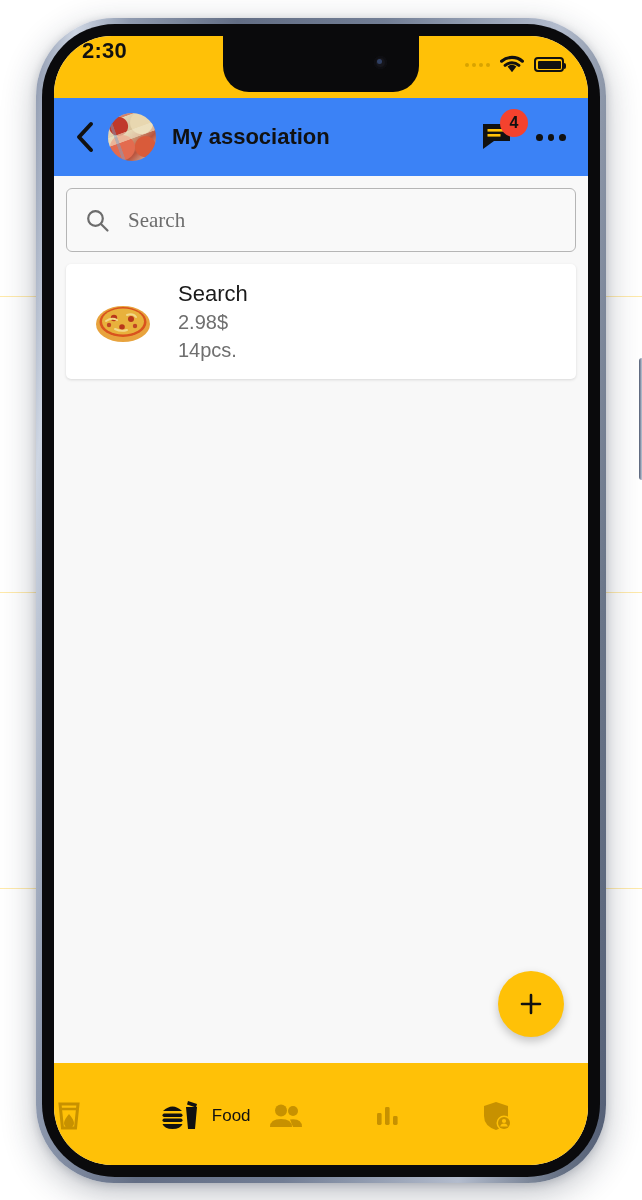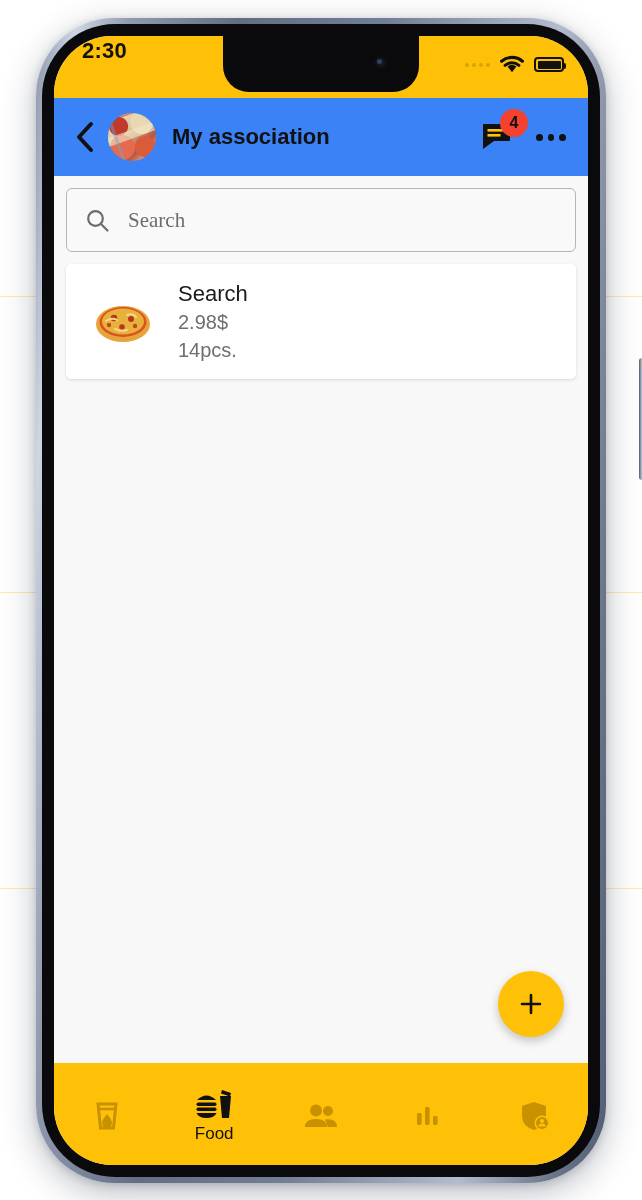--- a/index.html
+++ b/index.html
@@ -267,24 +267,23 @@
   
   .bottomnav {
     height: 102px;
     background: #ffc107;
     display: flex;
     align-items: center;
   }
   .navitem {
     flex: 1 1 0;
     display: flex;
-    flex-direction: column;
-    align-items: center;
-    justify-content: center;
-    gap: 3px;
+    flex-direction: row;
+    align-items: center;
+    gap: 13px;
     height: 100%;
     padding-top: 4px;
     box-sizing: border-box;
   }
   .navlabel { font-size: 17px; color: #111; }
 </style>
 </head>
 <body>
 
 <div class="guide g1"></div>

